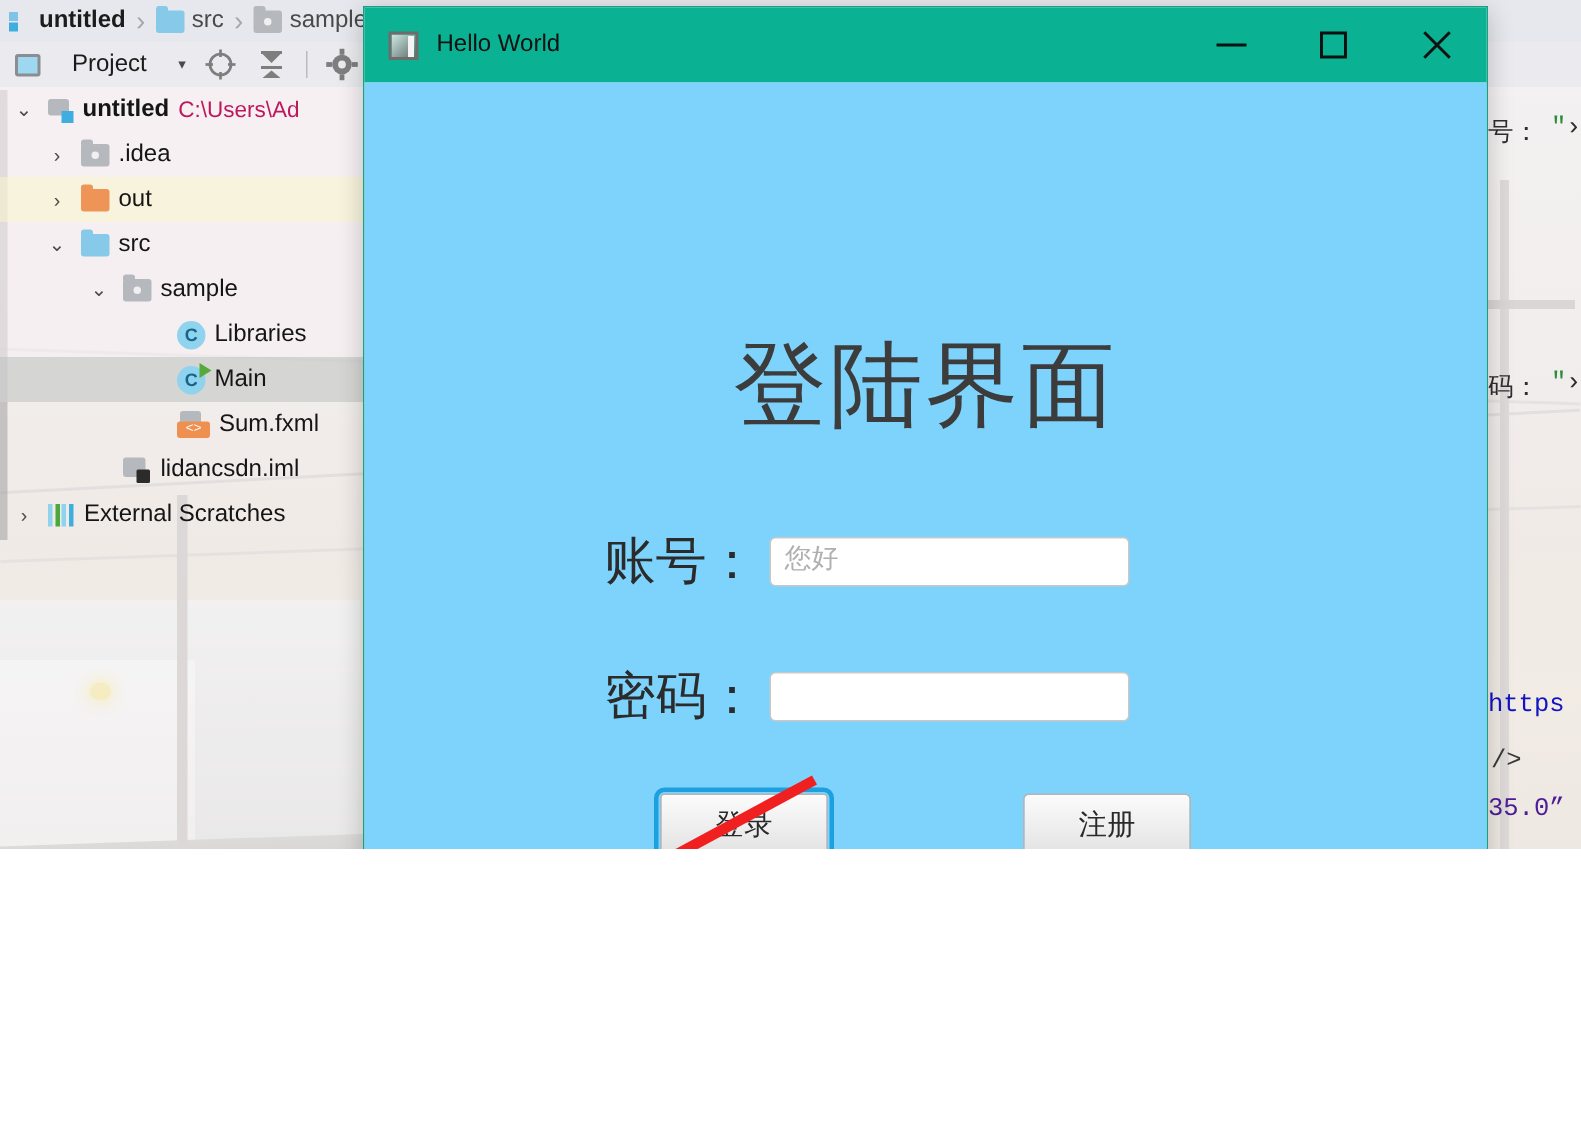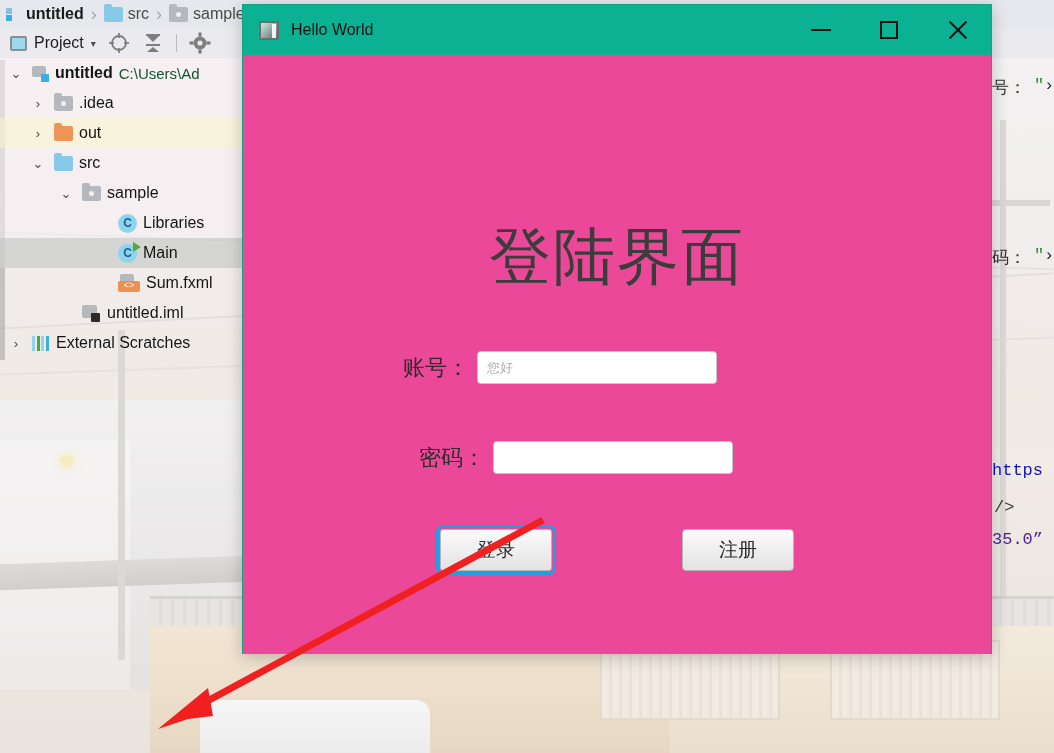--- a/index.html
+++ b/index.html
@@ -5,21 +5,21 @@
   * { box-sizing: border-box; }
   html, body {
     margin: 0; padding: 0;
     width: 1054px; height: 753px;
     overflow: hidden;
     font-family: "Liberation Sans", "DejaVu Sans", sans-serif;
   }
 
   #root {
     position: relative;
-    width: 1054px; height: 753px;
+    width: 1054px; height: 566px;
     background: #d9dde3;
     overflow: hidden;
   }
 
   
   .photo-bg {
     position: absolute; left: 0; top: 0; width: 1054px; height: 753px;
     background:
       
       linear-gradient(to bottom, #eceaea 0%, #e9e5e2 18%, #e6e0da 34%, #e4d9cd 48%, #e8dccb 62%, #ddd2c4 78%, #d6cabb 100%);
@@ -100,21 +100,21 @@
   .ic-folder-gray { width: 19px; height: 15px; background:#b5b9bd; border-radius: 2px; position: relative; }
   .ic-folder-gray::before { content:''; position:absolute; left:0; top:-3px; width:8px; height:4px; background:#b5b9bd; border-radius:2px 2px 0 0; }
   .ic-folder-gray::after { content:''; position:absolute; left:7px; top:5px; width:5px; height:5px; background:#f0f0f0; border-radius:50%; }
 
   
   .tool-header {
     position: absolute; left: 0; top: 28px; width: 1054px; height: 30px;
     background: rgba(233,233,238,0.88);
     display: flex; align-items: center; gap: 12px; padding-left: 10px;
   }
-  .tool-title { display:flex; align-items:center; gap:7px; font-size:16px; color:#1b1b1b; }
+  .tool-title { display:flex; align-items:center; gap:21px; font-size:16px; color:#1b1b1b; }
   .ic-proj-win { width:17px; height:15px; border:2px solid #8a8d91; background:#9ed8f0; border-radius:2px; }
   .chev-dn { font-size: 10px; color:#4b4b4b; }
   .tb-icon { width: 22px; height: 22px; position: relative; opacity: .85; }
   .tb-sep { width:1px; height:18px; background:#bcbcc0; }
 
   
   .tree {
     position: absolute; left: 0; top: 58px; width: 248px; height: 598px;
     font-size: 16px; color: #151515;
   }
@@ -122,21 +122,21 @@
     position: relative; height: 30px; display: flex; align-items: center; gap: 6px;
     padding-right: 4px; white-space: nowrap;
   }
   .tree-row.sel-out { background: rgba(250,243,214,0.78); }
   .tree-row.sel-main { background: rgba(206,206,206,0.80); }
   .tree-row.tint { background: rgba(250,240,246,0.52); }
   .twisty { width: 20px; text-align: center; color:#4a4a4a; font-size: 13px; flex: 0 0 20px; }
   .twisty.none { color: transparent; }
   .node-label { font-size: 16px; }
   .node-label.bold { font-weight: bold; }
-  .node-path { color: #14532d; font-size: 15px; }
+  .node-path { color: #be185d; font-size: 15px; }
 
   .ic-folder-orange { width:19px; height:15px; background:#ef9457; border-radius:2px; position:relative; flex:0 0 19px;}
   .ic-folder-orange::before { content:''; position:absolute; left:0; top:-3px; width:8px; height:4px; background:#ef9457; border-radius:2px 2px 0 0;}
   .ic-mod-small { width:17px;height:15px;position:relative;flex:0 0 17px;}
   .ic-mod-small::before{content:'';position:absolute;left:0;top:0;width:14px;height:11px;background:#b5b9bd;border-radius:2px;}
   .ic-mod-small::after{content:'';position:absolute;left:9px;top:8px;width:8px;height:8px;background:#3eaee0;}
   .ic-class { width:19px;height:19px;border-radius:50%;background:#8fd3ef;color:#16648a;font-size:12px;font-weight:bold;display:flex;align-items:center;justify-content:center;flex:0 0 19px;}
   .ic-class-run { position: relative; }
   .ic-class-run::after{content:'';position:absolute;right:-4px;top:-2px;border-left:8px solid #56a93a;border-top:5px solid transparent;border-bottom:5px solid transparent;}
   .ic-fxml { width:22px;height:18px;position:relative;flex:0 0 22px;}
@@ -181,33 +181,33 @@
   .dlg-title-text { font-size: 16px; color: #111; margin-left: 12px; }
   .win-btns { position:absolute; right:0; top:0; height:50px; display:flex; }
   .win-btn { width: 68px; height: 50px; display:flex; align-items:center; justify-content:center; }
   .glyph-min { width:20px; height:2px; background:#111; }
   .glyph-max { width:18px; height:18px; border:2px solid #111; }
   .glyph-close { width:22px; height:22px; position:relative; }
   .glyph-close::before,.glyph-close::after{content:'';position:absolute;left:0;top:10px;width:24px;height:2px;background:#111;}
   .glyph-close::before{transform:rotate(45deg);}
   .glyph-close::after{transform:rotate(-45deg);}
 
-  .dlg-body { position: relative; height: 599px; background: #ec4899; }
+  .dlg-body { position: relative; height: 599px; background: #7dd3fc; }
   .login-title {
     position: absolute; left: 0; right: 0; top: 160px;
     text-align: center; font-size: 62px; color: #3c3c3c;
     font-family: "DejaVu Sans", sans-serif; letter-spacing: 2px;
   }
   .field-row { position: absolute; display: flex; align-items: center; }
-  .field-label { font-size: 22px; color: #2b2b2b; font-family: "DejaVu Sans", sans-serif; }
+  .field-label { font-size: 34px; color: #2b2b2b; font-family: "DejaVu Sans", sans-serif; }
   .field-input {
     width: 240px; height: 33px;
     background: #fff; border: 1px solid #c8c8c8; border-radius: 4px;
-    font-size: 13px; color: #2b2b2b; padding: 0 9px;
-    font-family: Liberation Sans, sans-serif;
+    font-size: 18px; color: #2b2b2b; padding: 0 9px;
+    font-family: Liberation Mono, monospace;
     outline: none;
   }
   .field-input::placeholder { color: #b0b0b0; }
 
   .btn-row { position: absolute; top: 474px; left: 0; right: 0; display: flex; justify-content: center; gap: 130px; }
   .btn {
     width: 112px; height: 42px;
     background: linear-gradient(to bottom, #fbfbfb 0%, #efefef 50%, #e2e2e2 100%);
     border: 1px solid #b4b4b4; border-radius: 4px;
     font-size: 19px; color: #2a2a2a;
@@ -361,21 +361,21 @@
       <div class="tree-row">
         <span style="display:inline-block;width:86px;flex:0 0 86px"></span>
         <span class="twisty none">&nbsp;</span>
         <span class="ic-fxml"></span>
         <span class="node-label">Sum.fxml</span>
       </div>
       <div class="tree-row">
         <span style="display:inline-block;width:50px;flex:0 0 50px"></span>
         <span class="twisty none">&nbsp;</span>
         <span class="ic-iml"></span>
-        <span class="node-label">untitled.iml</span>
+        <span class="node-label">lidancsdn.iml</span>
       </div>
       <div class="tree-row">
         <span style="display:inline-block;width:0px;flex:0 0 0px"></span>
         <span class="twisty">›</span>
         <span class="ic-libs">
           <i style="background:#8fd3ef"></i>
           <i style="background:#4aa83c"></i>
           <i style="background:#8fd3ef"></i>
           <i style="background:#3eaee0"></i>
         </span>
@@ -423,21 +423,21 @@
     </div>
 
     <div class="dlg-body">
       <div class="login-title">登陆界面</div>
 
       <div class="field-row" style="left:160px; top:296px;">
         <span class="field-label">账号：</span>
         <input class="field-input" type="text" style="margin-left: 8px;" placeholder="您好">
       </div>
 
-      <div class="field-row" style="left:176px; top:386px;">
+      <div class="field-row" style="left:160px; top:386px;">
         <span class="field-label">密码：</span>
         <input class="field-input" type="text" style="margin-left: 8px;" placeholder="">
       </div>
 
       <div class="btn-row">
         <button class="btn focused">登录</button>
         <button class="btn">注册</button>
       </div>
     </div>
   </div>

